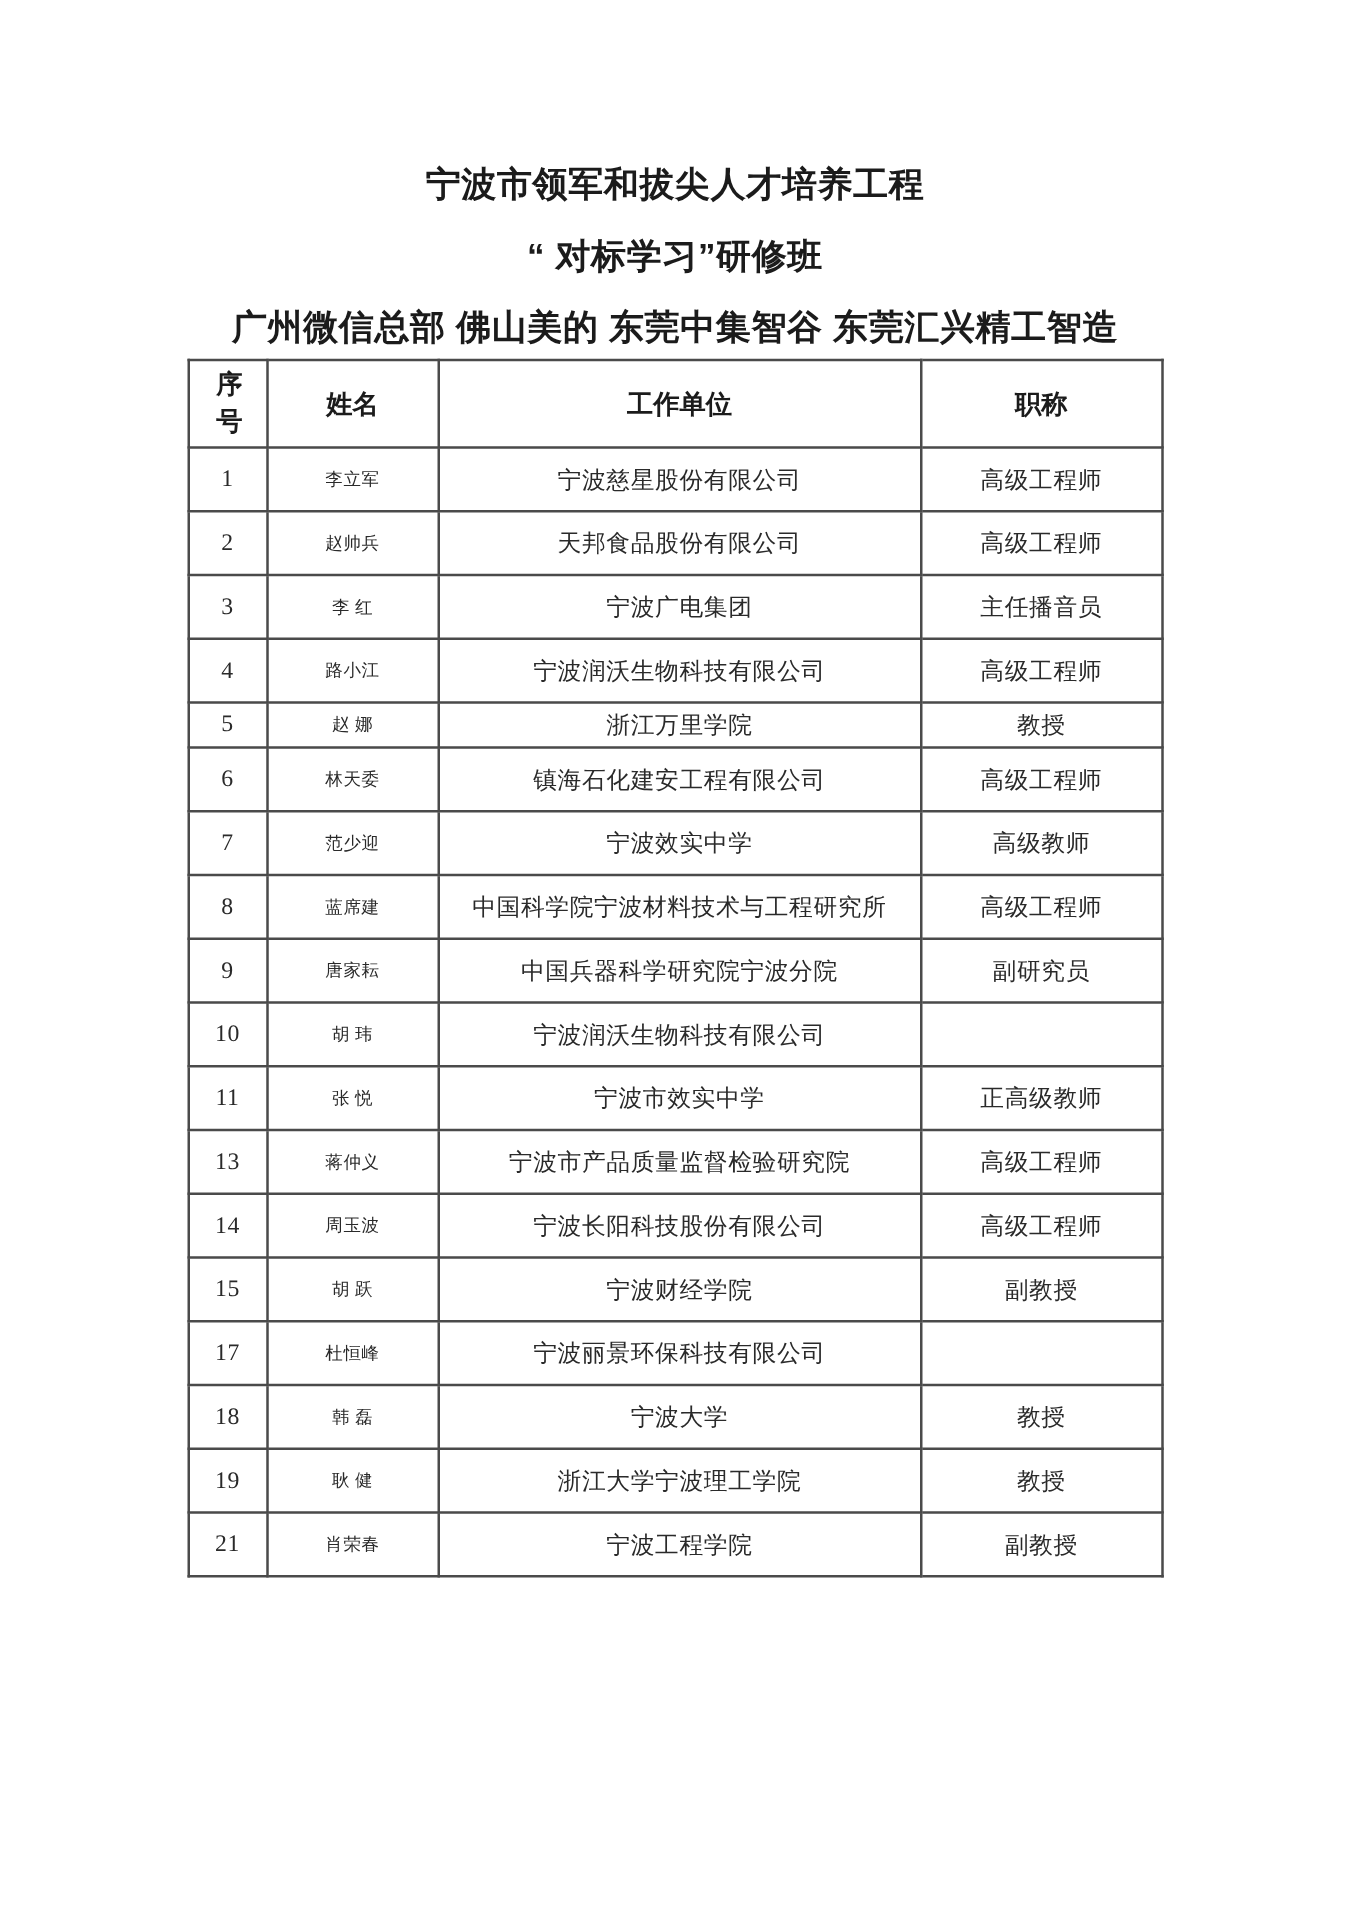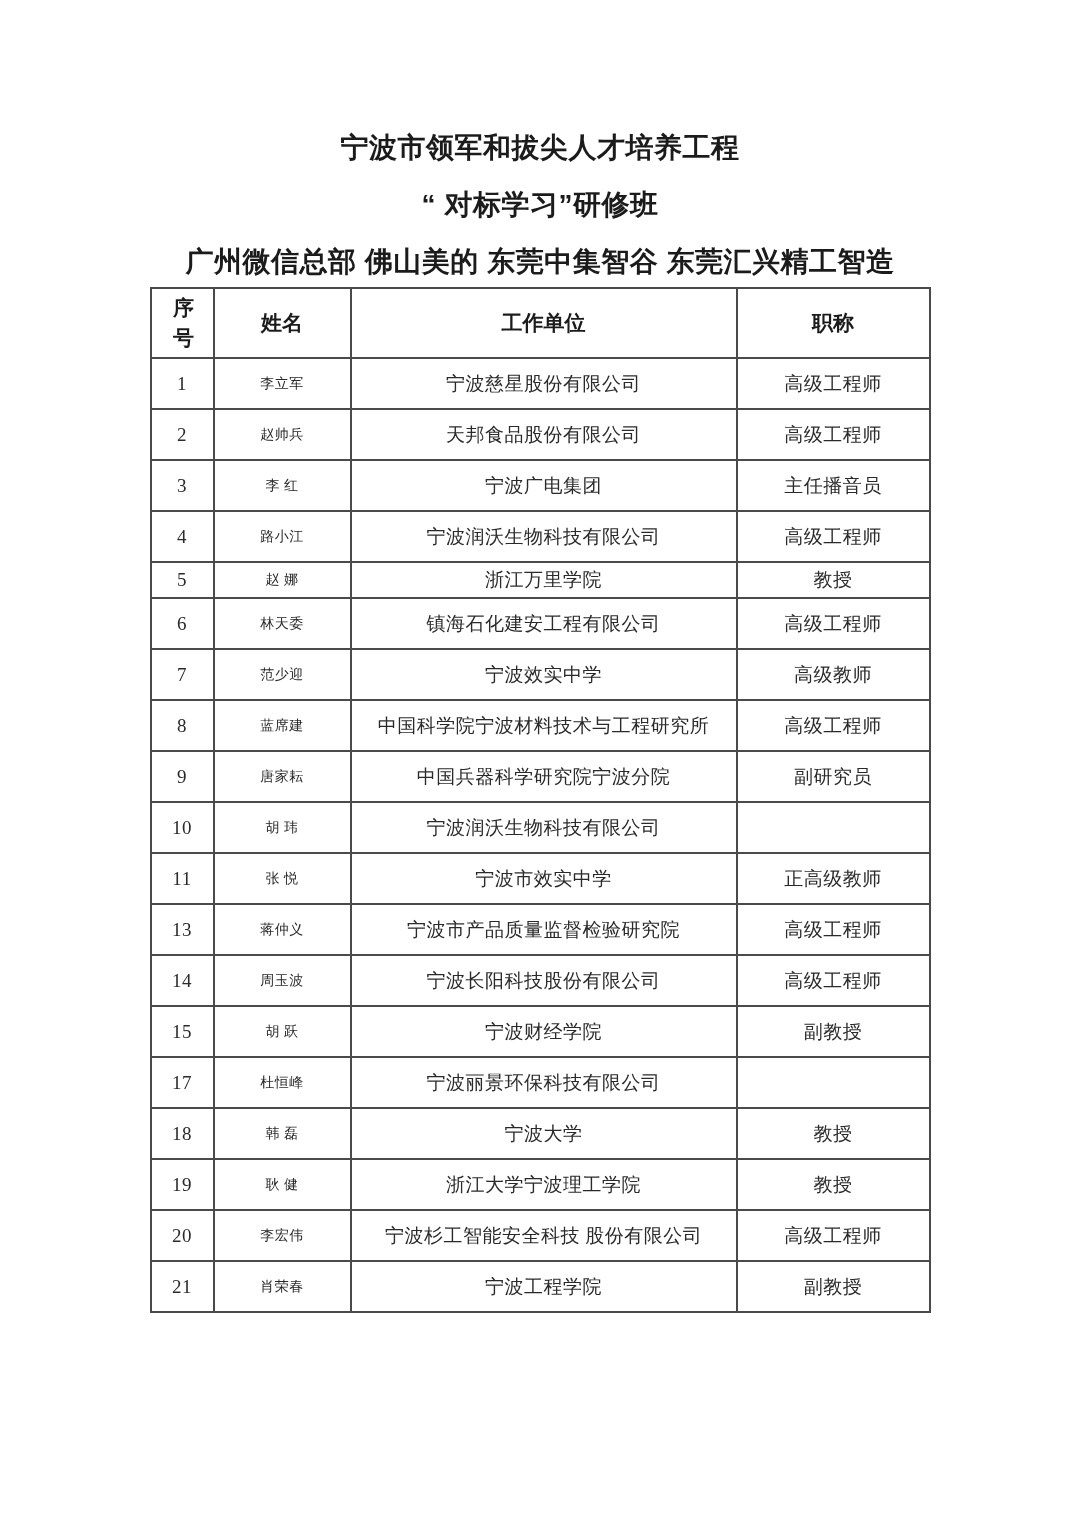--- a/index.html
+++ b/index.html
@@ -208,26 +208,20 @@
           <td>宁波大学</td>
           <td>教授</td>
         </tr>
         <tr>
           <td>19</td>
           <td>耿 健</td>
           <td>浙江大学宁波理工学院</td>
           <td>教授</td>
         </tr>
         <tr>
-          <td>20</td>
-          <td>李宏伟</td>
-          <td>宁波杉工智能安全科技 股份有限公司</td>
-          <td>高级工程师</td>
-        </tr>
-        <tr>
           <td>21</td>
           <td>肖荣春</td>
           <td>宁波工程学院</td>
           <td>副教授</td>
         </tr>
       </tbody>
   </table>
 
 </div>
 

